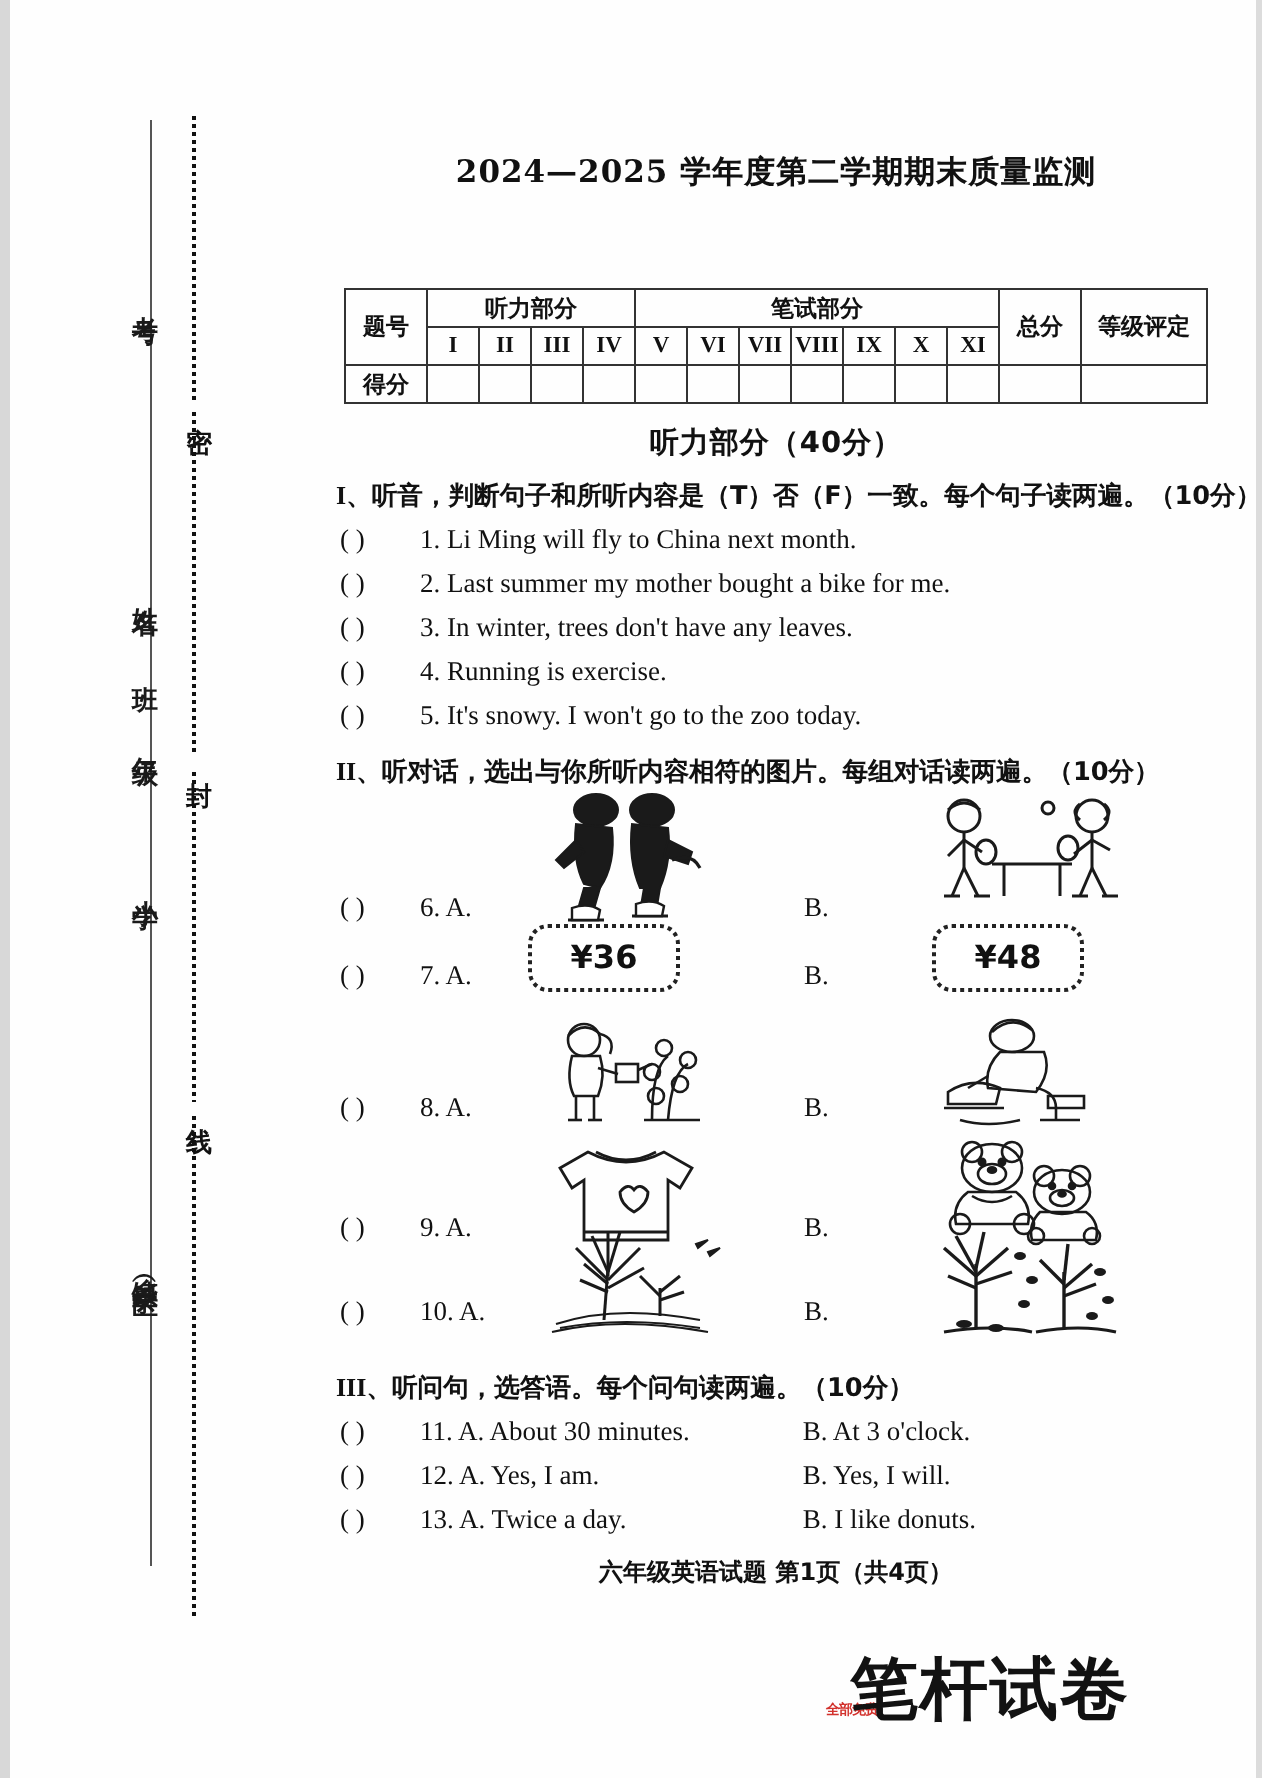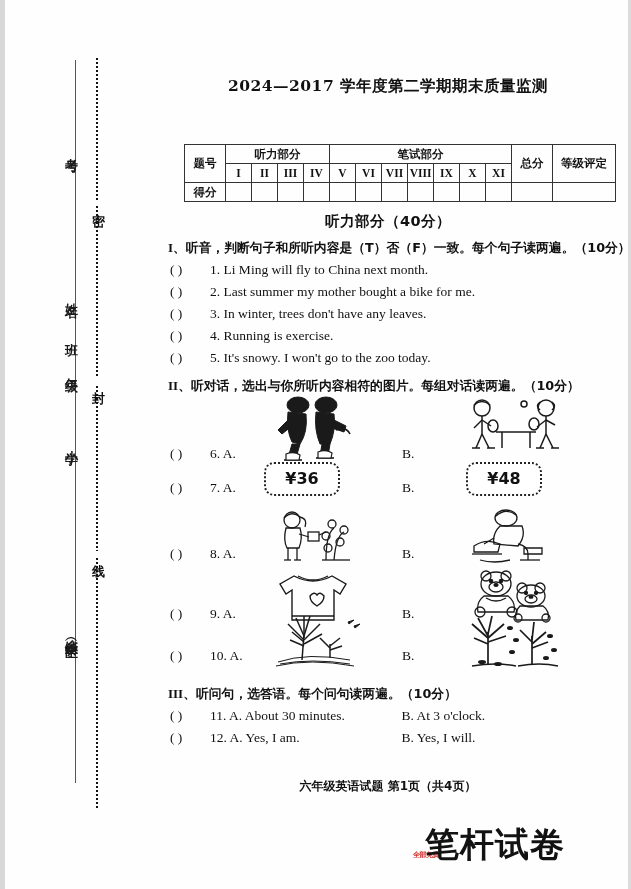--- a/index.html
+++ b/index.html
@@ -46,21 +46,21 @@
   }
   .title2{
     position:absolute;left:0;top:106px;width:440px;text-align:center;
     font-family:"DejaVu Serif","Liberation Serif",serif;
     font-size:19px;font-weight:bold;letter-spacing:1px;white-space:nowrap;
   }
   .title2 .mins{font-size:14px;font-weight:bold;}
 
   
   table.score{
-    position:absolute;left:16px;top:144px;width:432px;
+    position:absolute;left:4px;top:144px;width:432px;
     border-collapse:collapse;table-layout:fixed;
     font-family:"DejaVu Sans","Liberation Sans",sans-serif;
   }
   table.score td{
     border:1px solid #333;text-align:center;vertical-align:middle;
     font-size:11.5px;font-weight:bold;padding:0;height:18px;color:#111;
   }
   td.roman{font-family:"Liberation Serif","DejaVu Serif",serif;font-size:11px;font-weight:bold;}
   td.hdrlbl{font-size:12px;}
   .blankrow td{height:19px;}
@@ -159,21 +159,21 @@
   <div class="vtext" style="left:57px;top:368px;">年级</div>
   <div class="vtext" style="left:57px;top:440px;">小学</div>
   <div class="vtext" style="left:57px;top:628px;">乡镇（学区）</div>
 
   <div class="seal-char" style="top:200px;">密</div>
   <div class="seal-char" style="top:378px;">封</div>
   <div class="seal-char" style="top:551px;">线</div>
 
   <div id="main">
 
-    <div class="title1">2024—2017 学年度第二学期期末质量监测</div>
+    <div class="title1">2024—2025 学年度第二学期期末质量监测</div>
 
     <table class="score">
       <tbody>
           <tr>
         <td class="hdrlbl" rowspan="2" style="width:40px;">题号</td>
         <td class="hdrlbl" colspan="4">听力部分</td>
         <td class="hdrlbl" colspan="7">笔试部分</td>
         <td class="hdrlbl" rowspan="2" style="width:40px;">总分</td>
         <td class="hdrlbl" rowspan="2" style="width:62px;">等级评定</td>
       </tr>
@@ -497,20 +497,27 @@
       </span>
       <span>B. At 3 o'clock.</span>
     </div>
     <div class="q2-line" style="top:730px;">
       <span class="q2-a">
         <span class="paren">(        )</span><span>12.</span>
         <span>A. Yes, I am.</span>
       </span>
       <span>B. Yes, I will.</span>
     </div>
+    <div class="q2-line" style="top:752px;">
+      <span class="q2-a">
+        <span class="paren">(        )</span><span>13.</span>
+        <span>A. Twice a day.</span>
+      </span>
+      <span>B. I like donuts.</span>
+    </div>
 
     <div class="footer">六年级英语试题  第1页（共4页）</div>
   </div>
 
   <div id="wm">
     <div class="wm-badge">全部免费</div>
     <div class="wm-cn">笔杆试卷</div>
   </div>
 </div>
 

